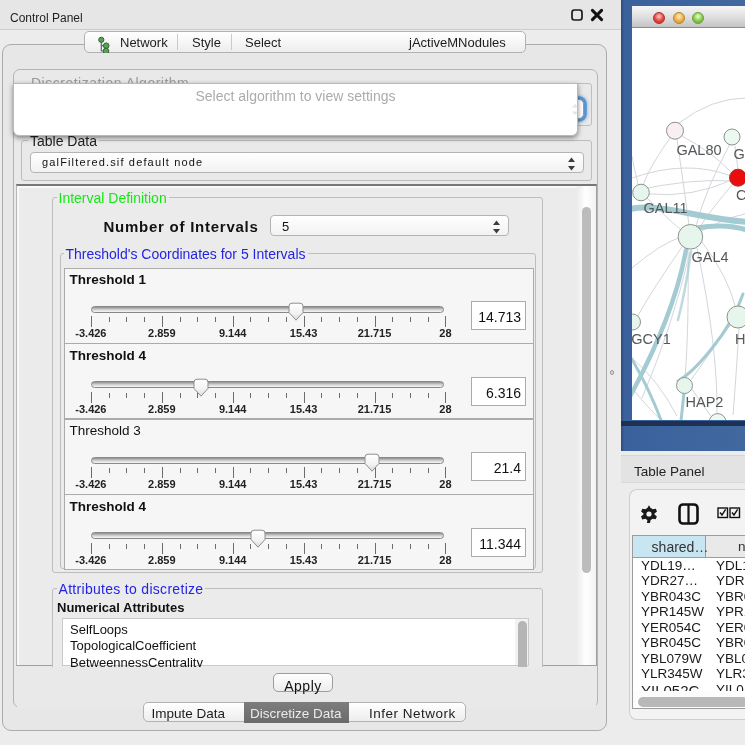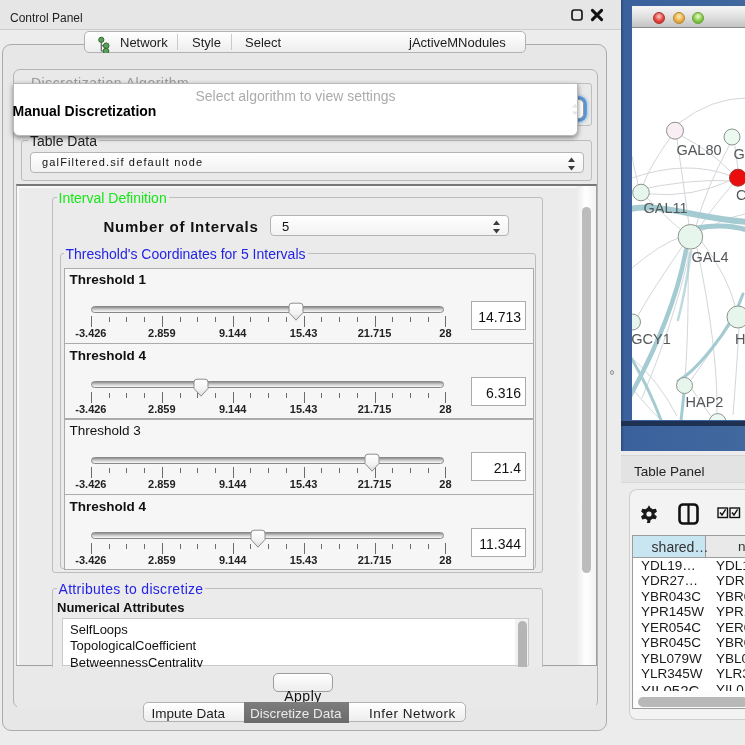--- a/index.html
+++ b/index.html
@@ -250,35 +250,34 @@
 <div class="abs" style="left:56.5px;top:580.5px;font-size:14px;letter-spacing:0.3px;color:#2424e4;background:#ebebeb;padding:0 2px;">Attributes to discretize</div>
 <div class="abs" style="left:57px;top:600px;font-size:13px;font-weight:bold;color:#111;">Numerical Attributes</div>
 <div class="abs" style="left:62px;top:618px;width:453px;height:48px;background:#ffffff;border:1px solid #c9c9c9;border-right:none;font-size:13px;color:#111;">
   <div style="padding:2.5px 0 0 7px;line-height:16.6px;">SelfLoops<br>TopologicalCoefficient<br>BetweennessCentrality</div>
 </div>
 <div class="abs" style="left:515px;top:618px;width:14px;height:48px;background:#f2f2f2;border:1px solid #c9c9c9;border-left:none;"></div>
 <div class="abs" style="left:517.5px;top:621px;width:9px;height:46px;background:#b5b5b5;border-radius:5px 5px 0 0;"></div>
 
 <div class="abs" style="left:17px;top:666.5px;width:579px;height:41px;background:#e9e9e9;"></div>
 
-<div class="abs" style="left:273px;top:673px;width:60px;height:19px;background:linear-gradient(#ffffff,#ededed);border:1px solid #9d9d9d;border-radius:5px;text-align:center;font-size:14px;color:#111;"><span style="position:relative;top:14px;letter-spacing:0.5px;">Apply</span></div>
+<div class="abs" style="left:273px;top:673px;width:60px;height:19px;background:linear-gradient(#ffffff,#ededed);border:1px solid #9d9d9d;border-radius:5px;text-align:center;font-size:14px;color:#111;"><span style="position:relative;top:4px;letter-spacing:0.5px;">Apply</span></div>
 
 <div class="abs" id="bottabs" style="left:143px;top:702px;width:323px;height:19.5px;background:linear-gradient(#ffffff,#ededed);border:1px solid #b2b2b2;border-radius:5px;font-size:13px;color:#1c1c1c;">
   <div class="abs" style="left:7.5px;top:3px;font-size:13.5px;">Impute Data</div>
   <div class="abs" style="left:100px;top:-1px;width:105px;height:20.5px;background:linear-gradient(#7d7d7d,#6a6a6a);color:#ebebeb;">
     <div class="abs" style="left:6px;top:4px;font-size:13.5px;">Discretize Data</div>
   </div>
   <div class="abs" style="left:225px;top:3px;font-size:13.5px;letter-spacing:0.5px;">Infer Network</div>
 </div>
 
 <div class="abs" style="left:610px;top:370px;width:4px;height:5px;border:1px solid #9a9a9a;border-radius:2px;background:#dcdcdc;"></div>
 
 <div class="abs" id="popup" style="left:13px;top:83px;width:565px;height:53px;background:#ffffff;border:1px solid #b9b9b9;border-radius:0 0 6px 6px;box-shadow:0 2px 5px rgba(0,0,0,0.45);z-index:50;">
   <div class="abs" style="left:0;top:4px;width:100%;text-align:center;font-size:14px;color:#ababab;">Select algorithm to view settings</div>
-  <div class="abs" style="left:-1.5px;top:18.5px;font-size:14px;font-weight:bold;color:#000;">Manual Discretization</div>
 </div>
 
 <div class="abs" id="netwin" style="left:621px;top:0;width:124px;height:451px;background:linear-gradient(90deg,#2c4a77 0,#3a619c 3px,#41699f);">
 
   <div class="abs" style="left:0;top:420.5px;width:124px;height:5.5px;background:#1e3153;"></div>
   <div class="abs" style="left:11px;top:6px;width:113px;height:21.5px;background:linear-gradient(#f6f6f6,#dedede 55%,#c3c3c3);border-bottom:1px solid #8a8a8a;">
     <div class="abs" style="left:21px;top:5.5px;width:12px;height:12px;border-radius:50%;background:radial-gradient(circle at 50% 35%,#f7b0ac 12%,#e4433c 55%,#c3322c);border:0.5px solid #a8302b;"></div>
     <div class="abs" style="left:40.5px;top:5.5px;width:12px;height:12px;border-radius:50%;background:radial-gradient(circle at 50% 35%,#fce0a5 12%,#eaaf45 55%,#c78b2e);border:0.5px solid #b3882f;"></div>
     <div class="abs" style="left:59.5px;top:5.5px;width:12px;height:12px;border-radius:50%;background:radial-gradient(circle at 50% 35%,#d8f3b2 12%,#84c84a 55%,#5fa135);border:0.5px solid #67a337;"></div>
   </div>

